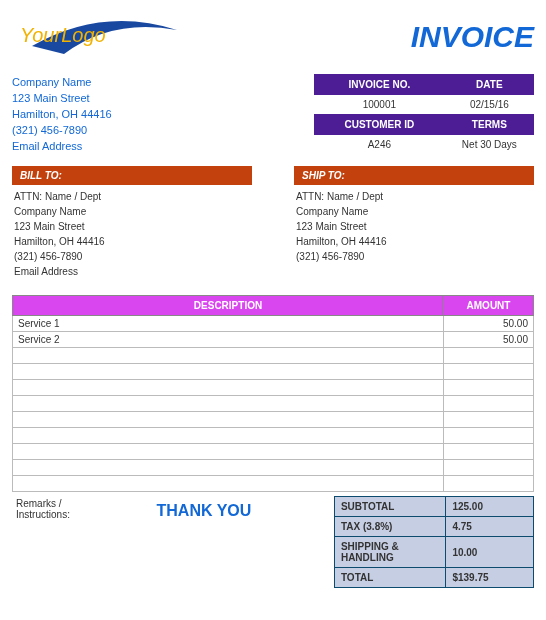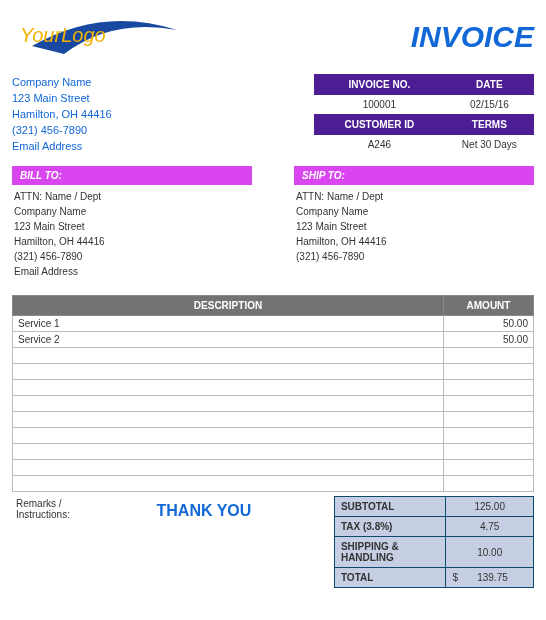--- a/index.html
+++ b/index.html
@@ -37,31 +37,31 @@
     text-align: center;
   }
   .meta-table td {
     font-size: 10px;
     padding: 2px 6px;
     text-align: center;
   }
   .addresses-row { display: flex; justify-content: space-between; margin-top: 12px; }
   .addr-block { width: 240px; }
   .addr-header {
-    background: #d946ef;
+    background: #c2410c;
     color: #fff;
     font-weight: bold;
     font-size: 10px;
     padding: 4px 8px;
     font-style: italic;
   }
   .addr-body { font-size: 10px; line-height: 15px; padding: 4px 0 0 2px; color: #333; }
   .line-table { width: 100%; border-collapse: collapse; margin-top: 16px; }
   .line-table thead th {
-    background: #737373;
+    background: #d946ef;
     color: #fff;
     font-size: 10px;
     font-weight: bold;
     padding: 4px 6px;
     border: 1px solid #888;
     text-align: center;
   }
   .line-table thead th.amount-col { width: 90px; }
   .line-table tbody td {
     border: 1px solid #bbb;
@@ -74,21 +74,21 @@
   .remarks { flex: 1; font-size: 10px; padding: 2px 4px; }
   .totals-box { width: 260px; }
   .totals-box table { width: 100%; border-collapse: collapse; }
   .totals-box td {
     background: #c6cee3;
     border: 1px solid #0c4a6e;
     font-size: 10px;
     padding: 4px 6px;
   }
   .totals-box td.tlabel { font-weight: bold; width: 56%; }
-  .totals-box td.tvalue { text-align: center; }
+  .totals-box td.tvalue { text-align: left; font-weight: bold; }
 
   .thank-you {
     color: #1168d6;
     font-weight: bold;
     font-size: 16px;
     text-align: center;
     margin-top: 6px;
     width: 260px;
   }
 </style>

